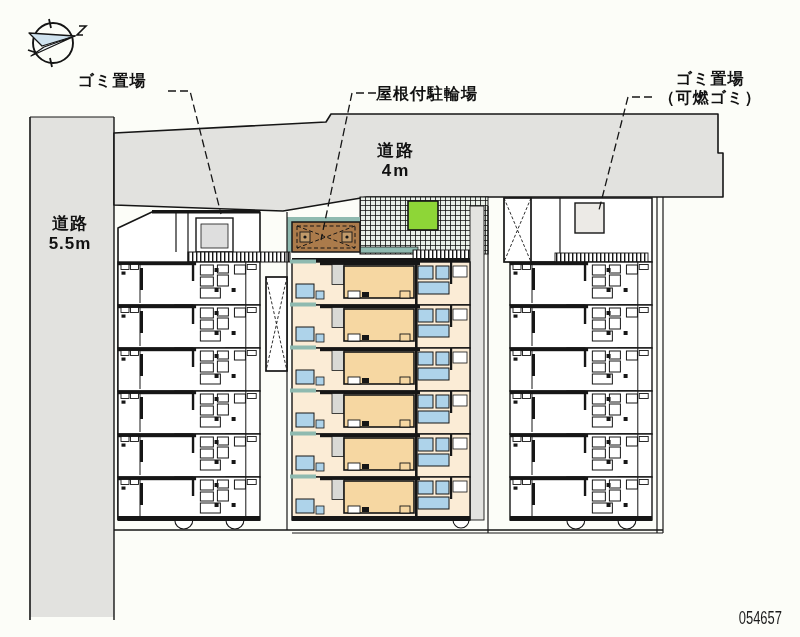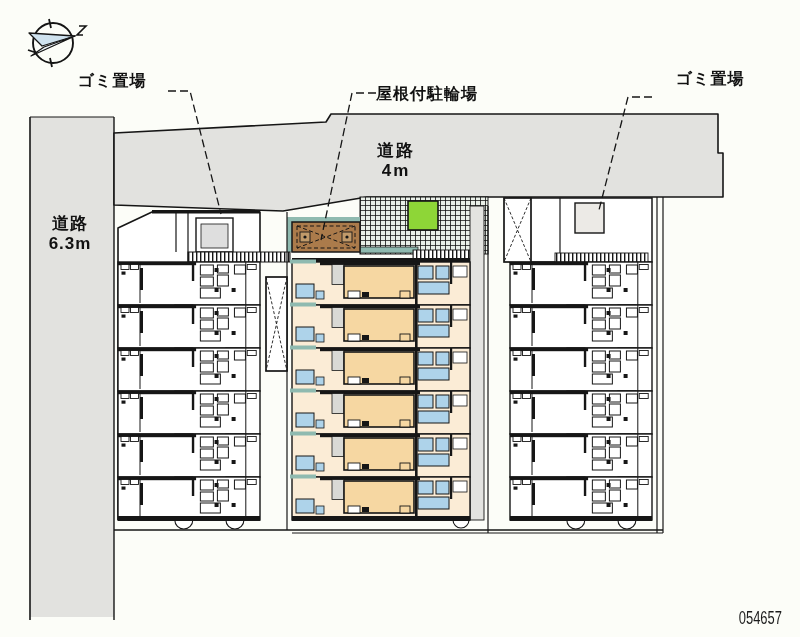--- a/index.html
+++ b/index.html
@@ -536,24 +536,25 @@
   </svg>
 
   <div class="lbl" id="lbl-garbage-nonburnable">
     <span class="l1">ゴミ置場</span>
   </div>
   <div class="lbl" id="lbl-bicycle">
     <span class="l1">屋根付駐輪場</span>
   </div>
   <div class="lbl" id="lbl-garbage-burnable">
     <span class="l1">ゴミ置場</span>
+    <span class="l2">（可燃ゴミ）</span>
   </div>
   <div class="lbl" id="lbl-road-top">
     <span class="l1">道路</span>
     <span class="l2">4m</span>
   </div>
   <div class="lbl" id="lbl-road-left">
     <span class="l1">道路</span>
-    <span class="l2">6.3m</span>
+    <span class="l2">5.5m</span>
   </div>
   <div class="lbl" id="plan-id">054657</div>
 
 </div>
 
 </body></html>

